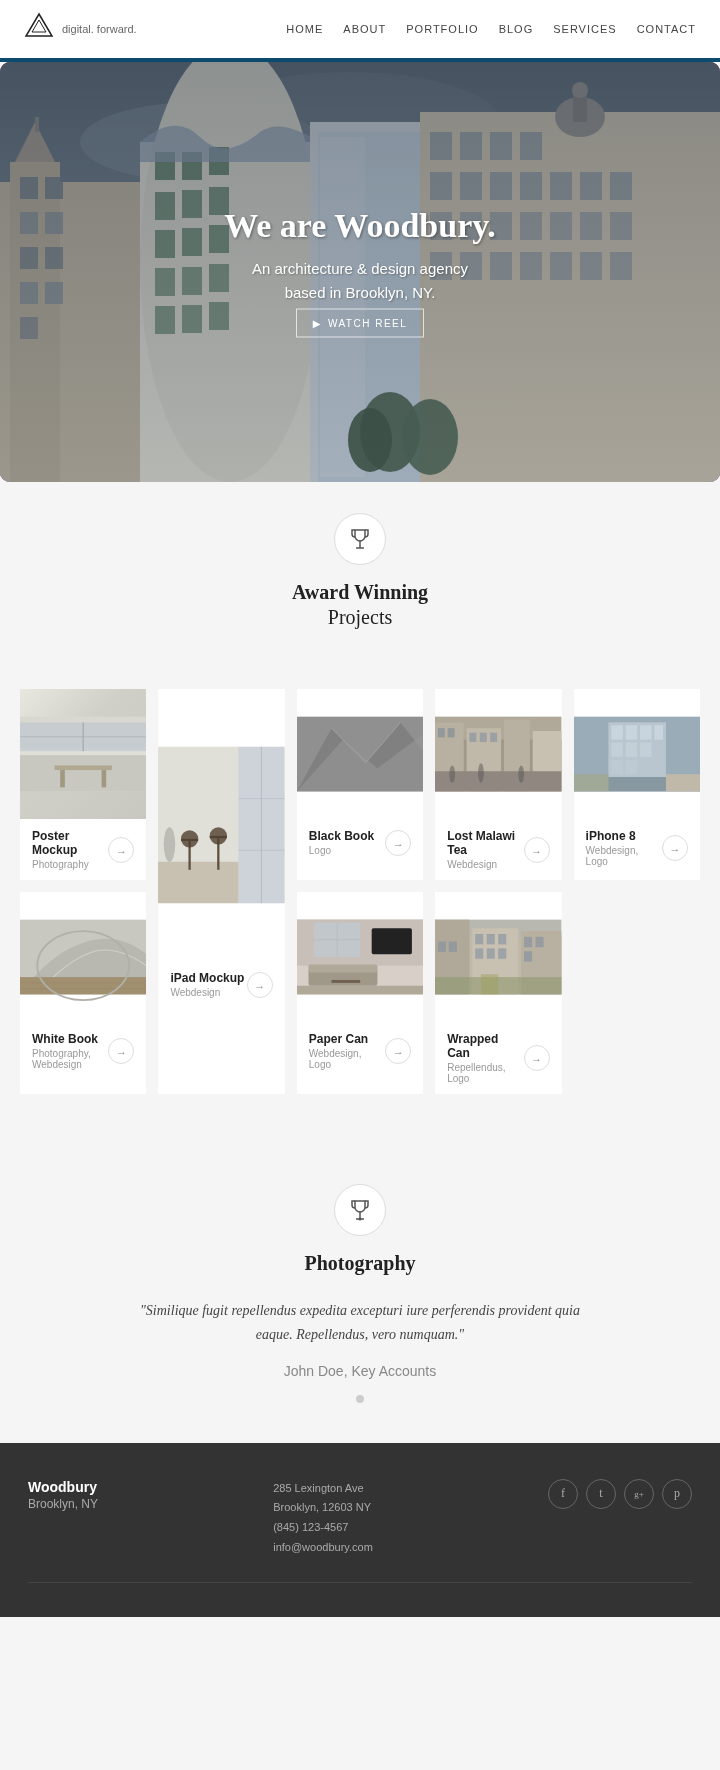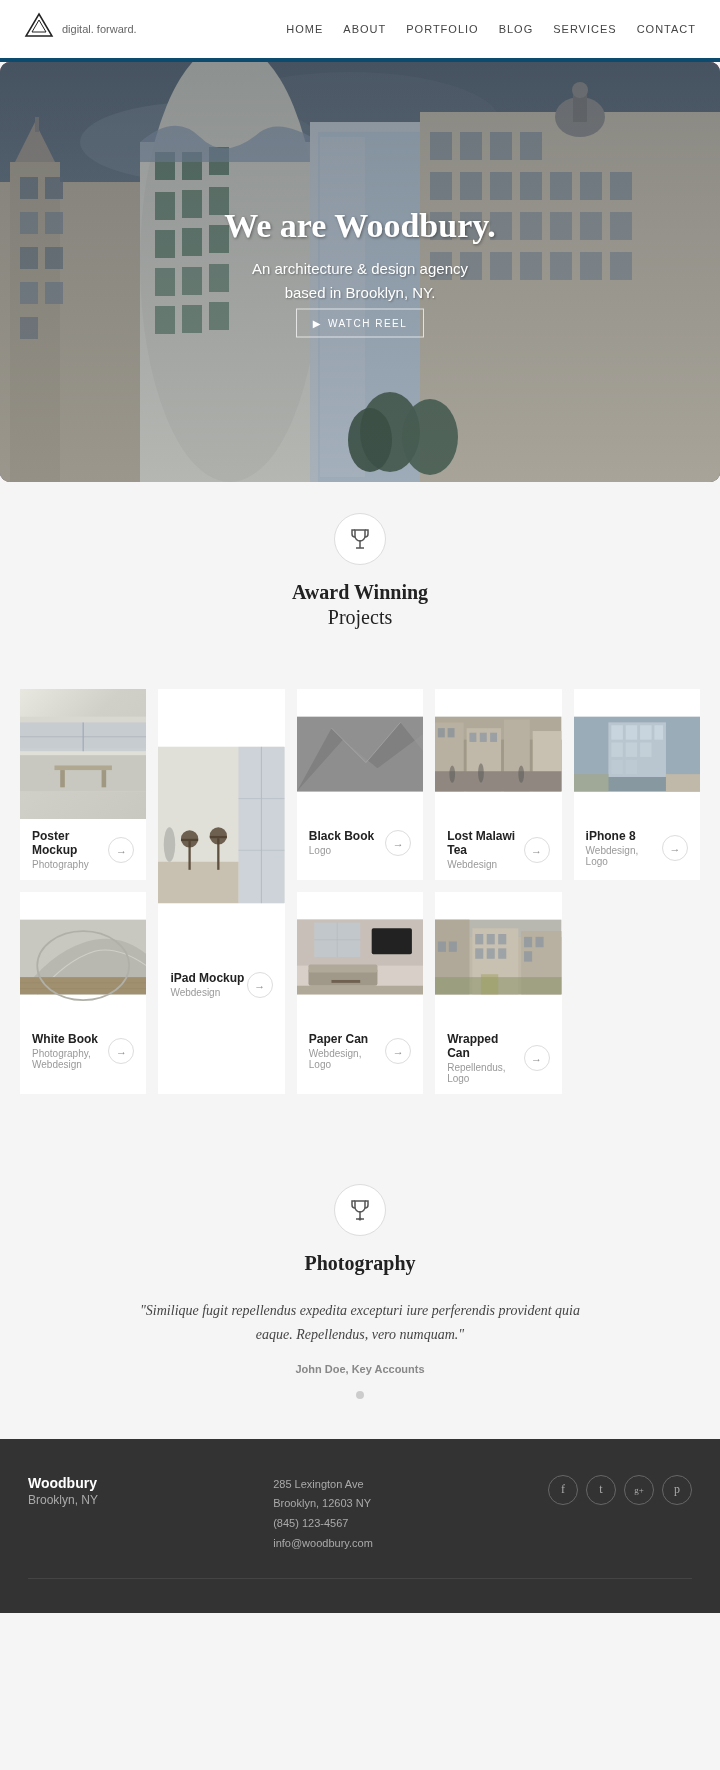--- a/index.html
+++ b/index.html
@@ -210,23 +210,22 @@
     .testimonial-company {
       font-family: Arial, sans-serif;
       font-size: 9px;
       letter-spacing: 2px;
       text-transform: uppercase;
       color: #888;
       margin-bottom: 4px;
     }
     .testimonial-person {
       font-family: Arial, sans-serif;
-      font-size: 11px;
+      font-size: 14px;
       color: #888;
-      font-weight: bold;
     }
     .testimonial-dot {
       width: 8px;
       height: 8px;
       border-radius: 50%;
       background: #ccc;
       margin: 16px auto 0;
     }
 
     

